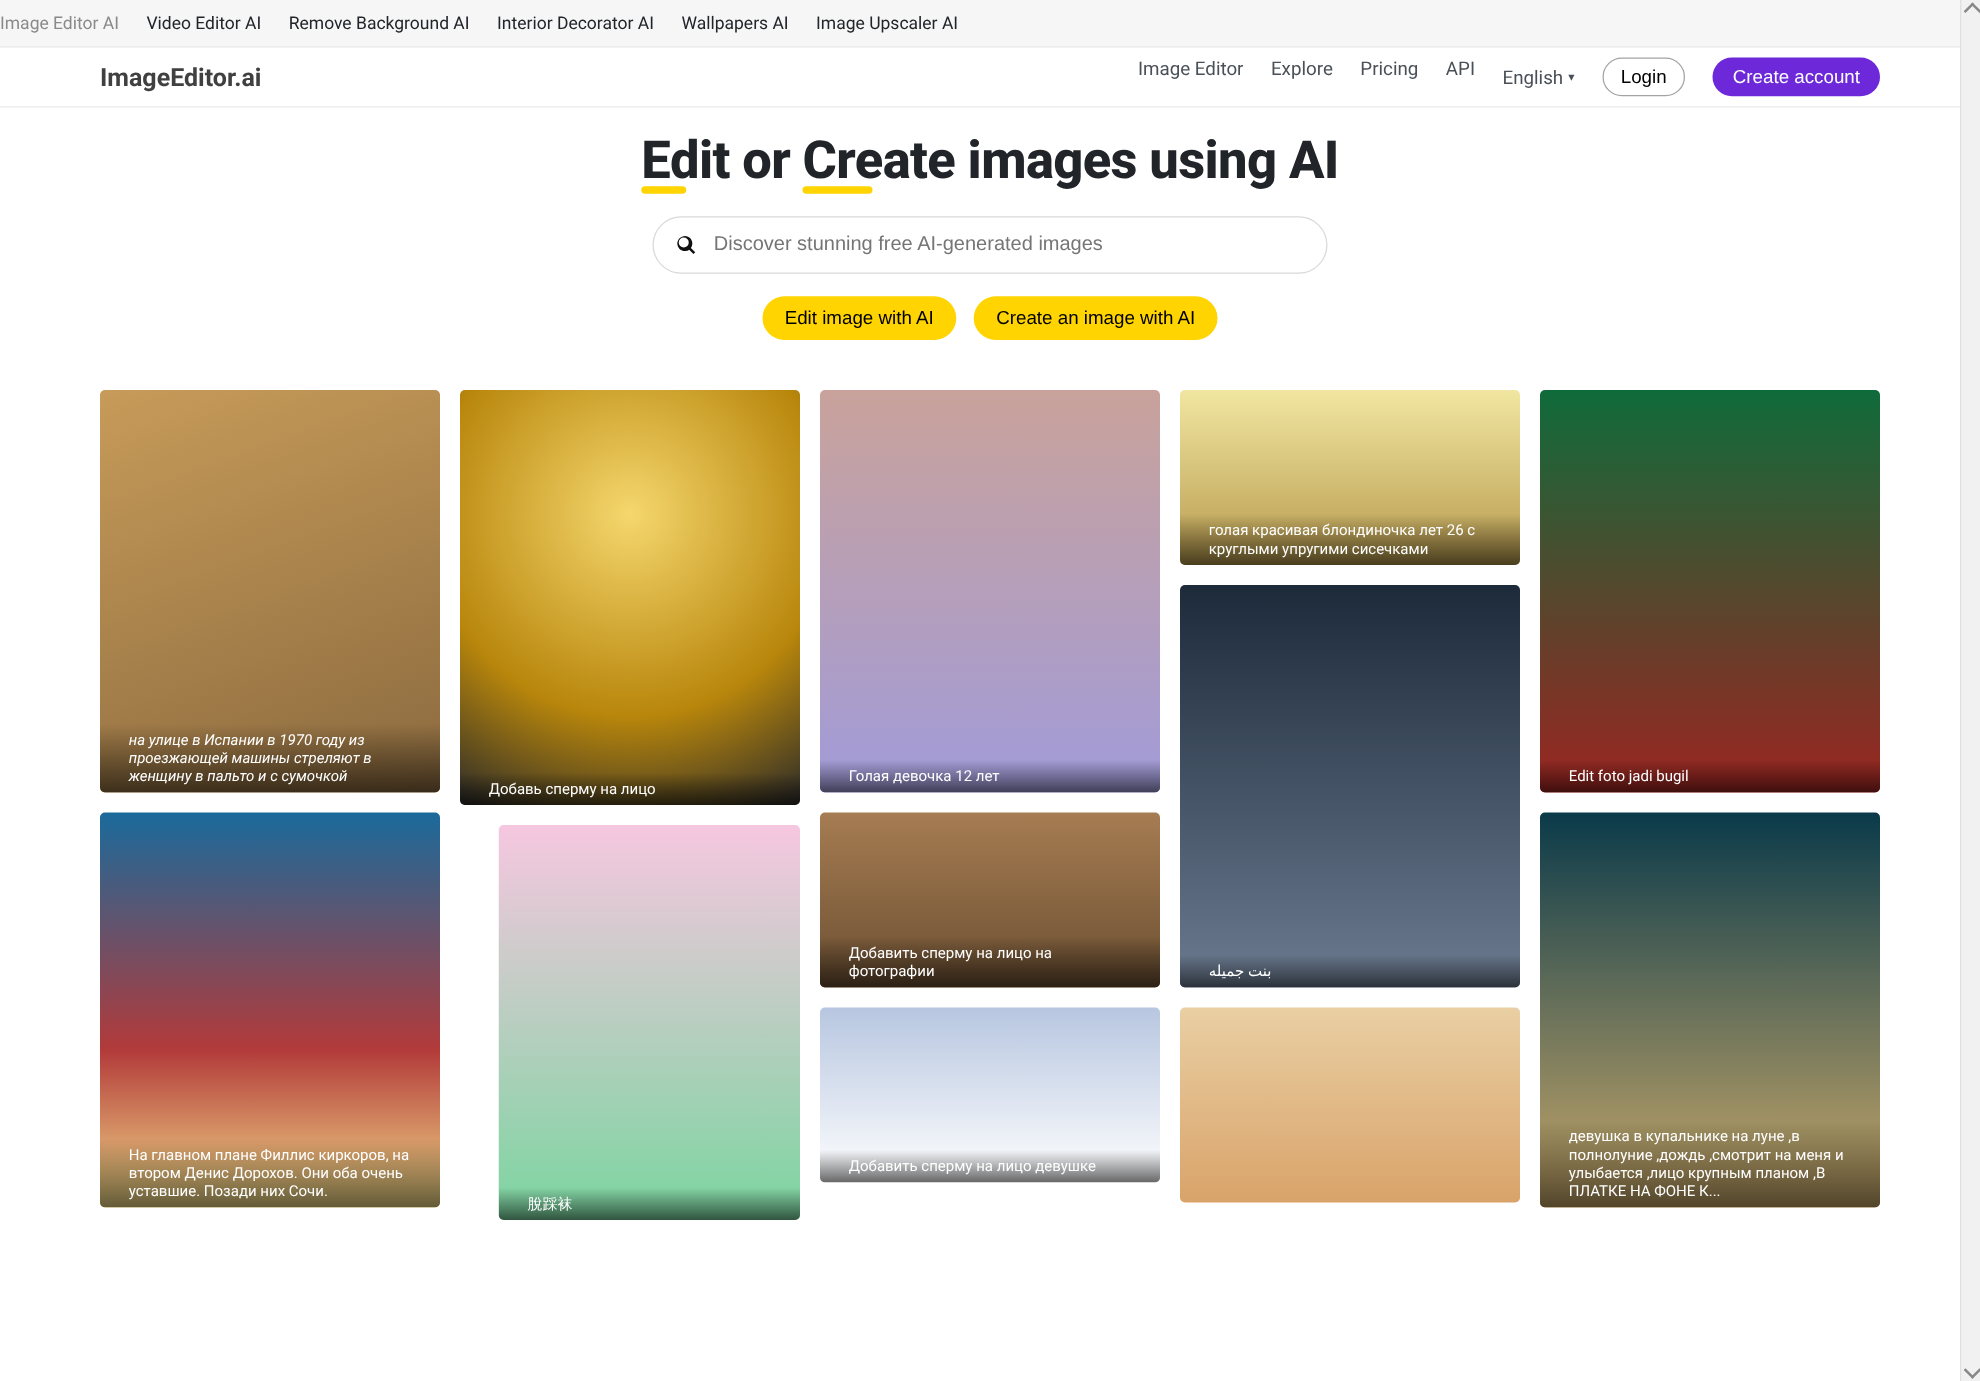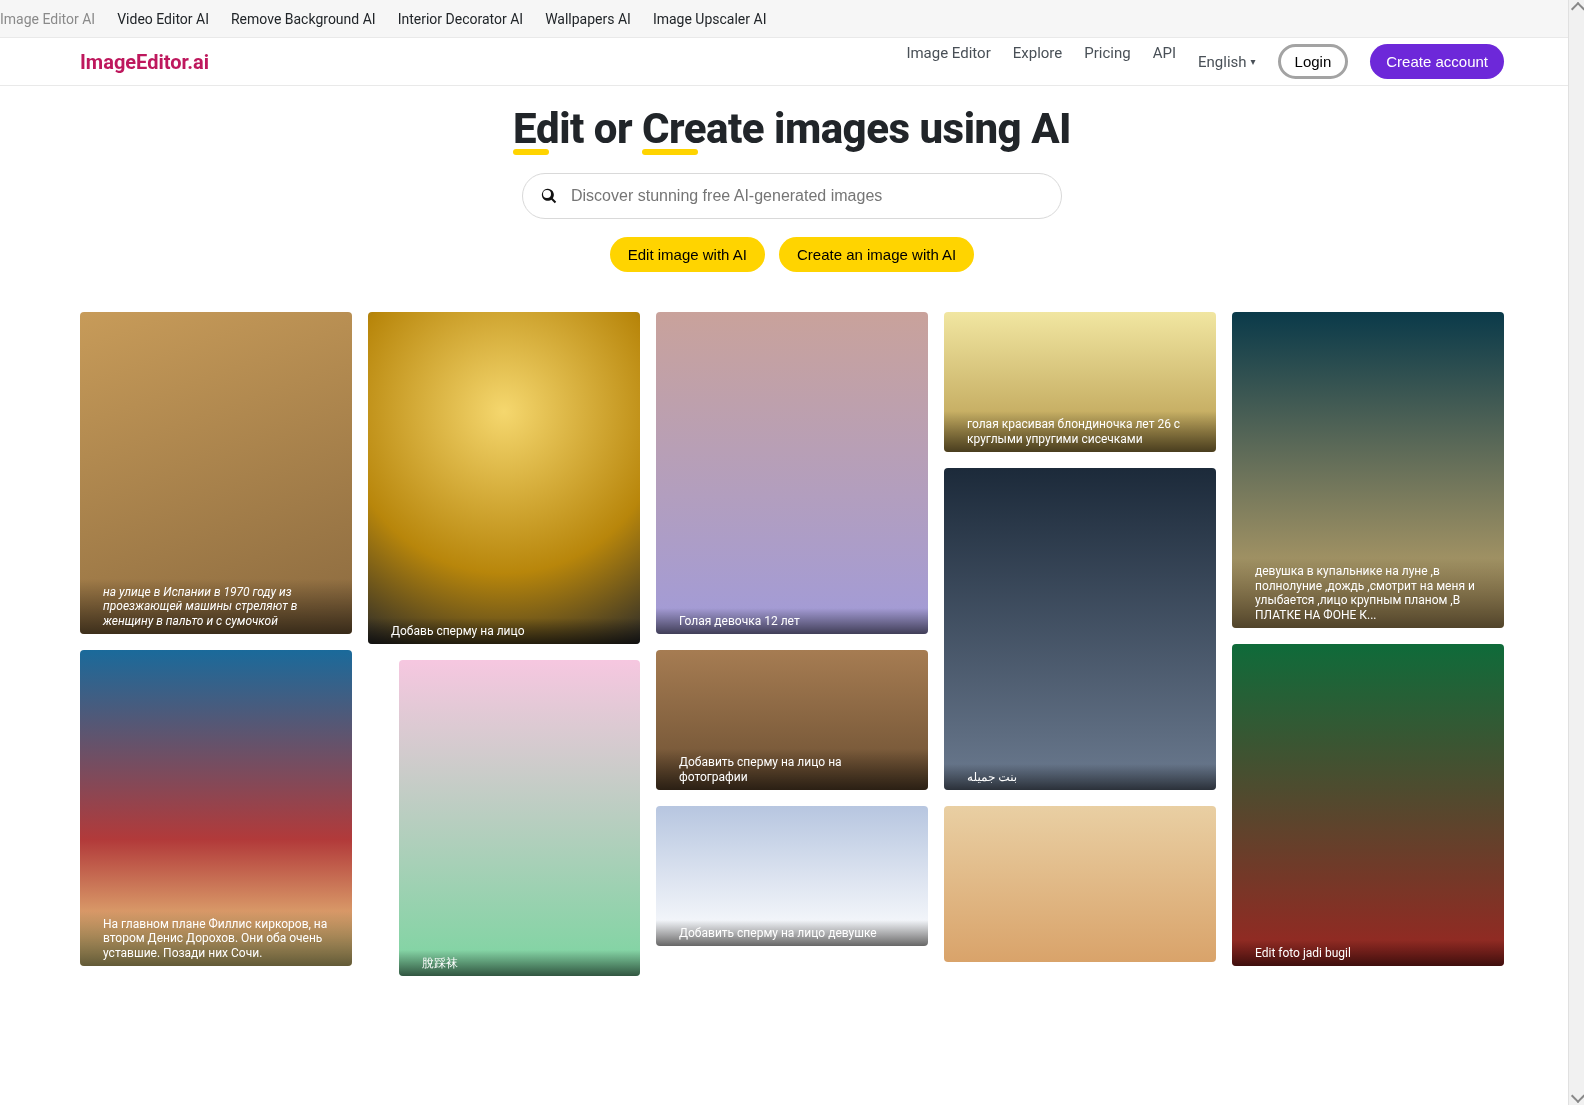--- a/index.html
+++ b/index.html
@@ -5,26 +5,26 @@
 * { margin: 0; padding: 0; box-sizing: border-box; }
 body { font-family: -apple-system, BlinkMacSystemFont, "Segoe UI", Roboto, Helvetica, Arial, sans-serif; background: #fff; color: #212529; }
 
 
 .topnav { background: #f6f6f6; border-bottom: 1px solid #e9e9e9; display:flex; justify-content:flex-start; align-items:center; height:38px; gap:22px; font-size:14px; }
 .topnav a { color:#212529; text-decoration:none; }
 .topnav a.muted { color:#8a8a8a; }
 
 
 .nav2 { display:flex; align-items:center; height:48px; padding:0 80px; border-bottom:1px solid #e9e9e9; }
-.brand { font-size:20px; font-weight:700; color:#be185d; }
+.brand { font-size:20px; font-weight:700; color:#404040; }
 .nav2-right { margin-left:auto; display:flex; gap:22px; font-size:15px; color:#495057; }
 .nav2-right a { color:#495057; text-decoration:none; cursor:pointer; }
 .lang { display:flex; align-items:center; gap:4px; }
 .caret { font-size:10px; }
-.login-btn { padding:6px 14px; border:3px solid #a3a3a3; border-radius:18px; background:#fff; cursor:pointer; font-size:15px; }
+.login-btn { padding:6px 14px; border:1px solid #a3a3a3; border-radius:18px; background:#fff; cursor:pointer; font-size:15px; }
 .create-btn { padding:7px 16px; border:none; border-radius:18px; background:#6d28d9; color:#fff; cursor:pointer; font-size:15px; font-weight:500; }
 
 
 .hero { text-align:center; padding:18px 0 20px; }
 .hero h1 { font-size:42px; font-weight:800; letter-spacing:-0.5px; }
 .hero h1 .ul1, .hero h1 .ul2 { position:relative; display:inline-block; }
 .hero h1 .ul1::after, .hero h1 .ul2::after { content:""; position:absolute; left:0; bottom:-2px; height:6px; width:100%; background:#ffd400; border-radius:3px; }
 .hero h1 .ul1::after { width:36px; }
 .hero h1 .ul2::after { width:56px; }
 .search-wrap { margin:20px auto 0; width:540px; height:46px; border:1px solid #d9d9d9; border-radius:26px; display:flex; align-items:center; padding:0 18px; gap:14px; background:#fff; }
@@ -123,21 +123,21 @@
     <div class="card bg10" style="height: 140px;">
       <div class="caption">Добавить сперму на лицо девушке</div>
     </div>
     <div class="card bg4" style="height: 140px;">
       <div class="caption">голая красивая блондиночка лет 26 с круглыми упругими сисечками</div>
     </div>
     <div class="card bg9" style="height: 322px;">
       <div class="caption">بنت جميله</div>
     </div>
     <div class="card bg11" style="height: 156px;"></div>
+    <div class="card bg5" style="height: 322px;">
+      <div class="caption">Edit foto jadi bugil</div>
+    </div>
     <div class="card bg12" style="height: 316px;">
       <div class="caption">девушка в купальнике на луне ,в полнолуние ,дождь ,смотрит на меня и улыбается ,лицо крупным планом ,В ПЛАТКЕ НА ФОНЕ К...</div>
-    </div>
-    <div class="card bg5" style="height: 322px;">
-      <div class="caption">Edit foto jadi bugil</div>
     </div>
   </div>
 
 <div class="scrollbar"></div>
 
 </body></html>

